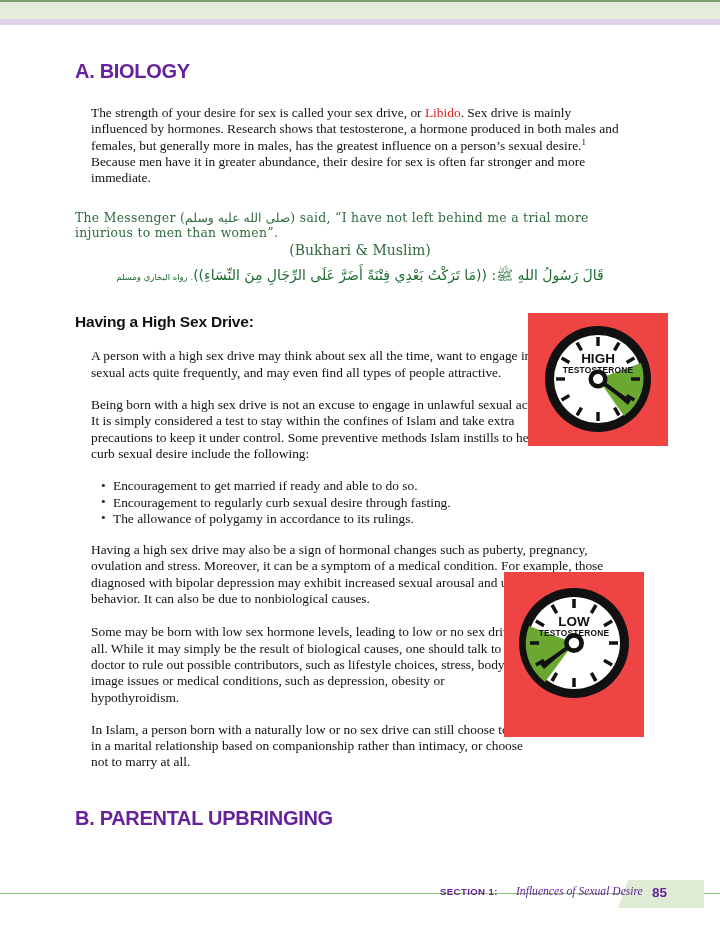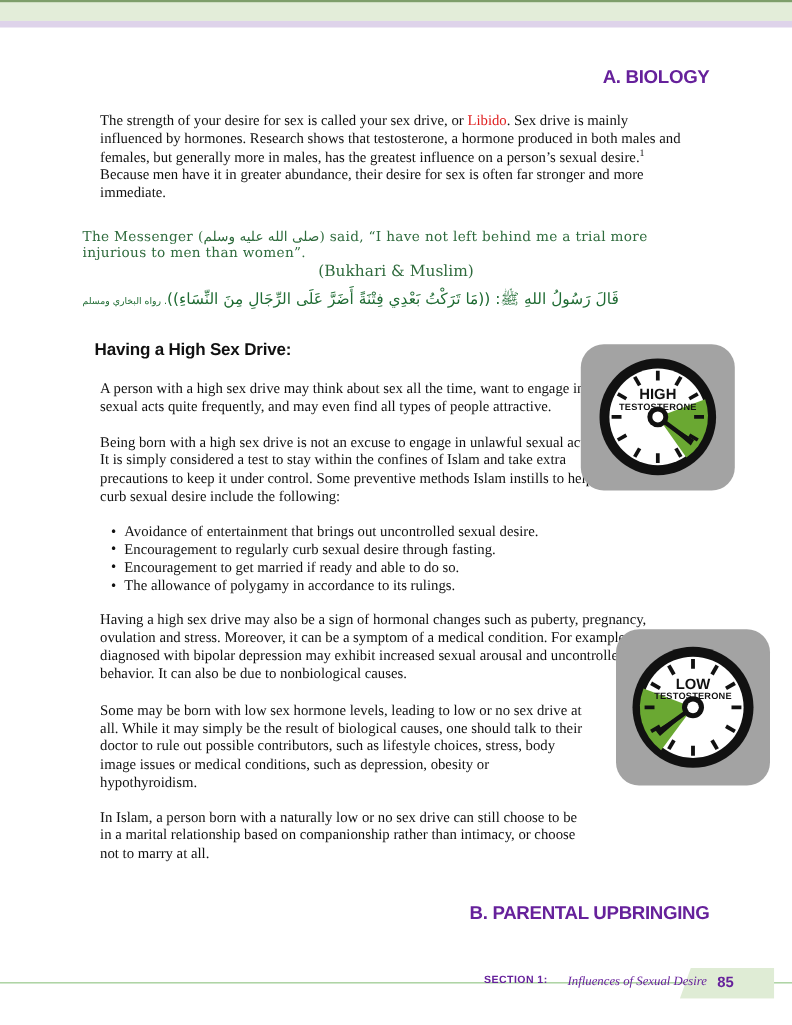--- a/index.html
+++ b/index.html
@@ -38,34 +38,34 @@
   .content {
     position: absolute;
     top: 25px;
     left: 75px;
     width: 570px;
   }
 
   h1.section-heading {
     font-family: "Liberation Sans", sans-serif;
     font-weight: bold;
-    font-size: 17px;
+    font-size: 20px;
     color: #66219b;
-    text-align: right;
+    text-align: left;
     letter-spacing: -0.3px;
     margin: 0;
     padding: 0;
   }
 
   h2.sub-heading {
     font-family: "Liberation Sans", sans-serif;
     font-weight: bold;
     font-size: 15.5px;
     color: #111111;
-    margin: 11px;
+    margin: 0;
     padding: 0;
     letter-spacing: -0.2px;
   }
 
   p.body-text {
     font-family: "Liberation Serif", serif;
     font-size: 13.4px;
     line-height: 16.3px;
     margin: 16px;
     padding: 0;
@@ -96,21 +96,21 @@
     font-family: "DejaVu Serif", serif;
     font-size: 14px;
     color: #2f6b3d;
     text-align: center;
     margin: 2px 0 0 0;
   }
   .hadith-ar {
     font-family: "DejaVu Sans", sans-serif;
     font-size: 14px;
     color: #1f6b33;
-    text-align: left;
+    text-align: center;
     direction: rtl;
     margin: 7px 0 0 0;
     line-height: 20px;
   }
   .hadith-ar .narr {
     font-size: 8.5px;
   }
 
   
   ul.bullets {
@@ -129,22 +129,21 @@
   ul.bullets li::before {
     content: "\2022";
     position: absolute;
     left: 0;
     top: -0.5px;
   }
 
   
   .gauge-panel {
     position: absolute;
-    background: #a3a3a3;
-    border-radius: 21px;
+    background: #ef4444;
   }
   .gauge-panel svg {
     display: block;
   }
 
   
   .footer-rule {
     position: absolute;
     left: 0;
     top: 893px;
@@ -209,23 +208,22 @@
   </div>
 
 
   <h2 class="sub-heading" style="margin-top:26px;">Having a High Sex Drive:</h2>
 
   <p class="body-text" style="margin-top:17px; width:452px;">A person with a high sex drive may think about sex all the time, want to engage in sexual acts quite frequently, and may even find all types of people attractive.</p>
 
   <p class="body-text" style="margin-top:14px; width:452px;">Being born with a high sex drive is not an excuse to engage in unlawful sexual acts. It is simply considered a test to stay within the confines of Islam and take extra precautions to keep it under control. Some preventive methods Islam instills to help curb sexual desire include the following:</p>
 
   <ul class="bullets" style="margin-top:1px; width:452px;">
-    <li>Avoidance of entertainment that brings out uncontrolled sexual desire.</li>
+    <li>Encouragement to get married if ready and able to do so.</li>
     <li>Encouragement to regularly curb sexual desire through fasting.</li>
-    <li>Encouragement to get married if ready and able to do so.</li>
     <li>The allowance of polygamy in accordance to its rulings.</li>
   </ul>
 
   <p class="body-text" style="margin-top:15px;">Having a high sex drive may also be a sign of hormonal changes such as puberty, pregnancy, ovulation and stress. Moreover, it can be a symptom of a medical condition. For example, those diagnosed with bipolar depression may exhibit increased sexual arousal and uncontrolled sexual behavior. It can also be due to nonbiological causes.</p>
 
 
   <p class="body-text" style="margin-top:17px; width:445px;">Some may be born with low sex hormone levels, leading to low or no sex drive at all. While it may simply be the result of biological causes, one should talk to their doctor to rule out possible contributors, such as lifestyle choices, stress, body image issues or medical conditions, such as depression, obesity or hypothyroidism.</p>
 
   <p class="body-text" style="margin-top:14px; width:445px;">In Islam, a person born with a naturally low or no sex drive can still choose to be in a marital relationship based on companionship rather than intimacy, or choose not to marry at all.</p>
 
@@ -261,21 +259,21 @@
     <line x1="70" y1="66" x2="101" y2="89" stroke="#111111" stroke-width="4"></line>
 
     <circle cx="70" cy="66" r="9.5" fill="#111111"></circle>
     <circle cx="70" cy="66" r="5" fill="#ffffff"></circle>
 
     <text x="70" y="50" text-anchor="middle" font-family="Liberation Sans, sans-serif" font-size="13.5" font-weight="bold" fill="#111111">HIGH</text>
     <text x="70" y="59.5" text-anchor="middle" font-family="Liberation Sans, sans-serif" font-size="8.4" font-weight="bold" fill="#111111" letter-spacing="0.2">TESTOSTERONE</text>
   </svg>
 </div>
 
-<div class="gauge-panel" style="left:560px; top:572px; width:140px; height:142px;">
+<div class="gauge-panel" style="left:504px; top:572px; width:140px; height:165px;">
   <svg width="140" height="142" viewBox="0 0 140 142">
     <circle cx="70" cy="71" r="55" fill="#111111"></circle>
     <circle cx="70" cy="71" r="46" fill="#ffffff"></circle>
 
     <path d="M 70 71 L 25 54 A 48 48 0 0 0 41 110 Z" fill="#6aa832"></path>
     <g stroke="#111111" stroke-width="3.5" stroke-linecap="butt">
       <line x1="70" y1="27" x2="70" y2="36"></line>
       <line x1="92" y1="33" x2="87.3" y2="41.1"></line>
       <line x1="108.1" y1="49.1" x2="100" y2="53.8"></line>
       <line x1="114" y1="71" x2="105" y2="71"></line>

